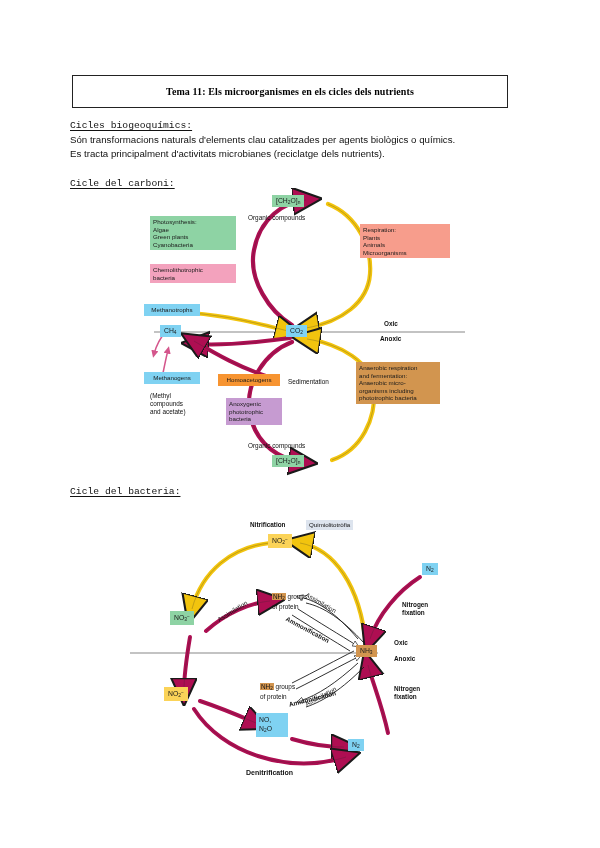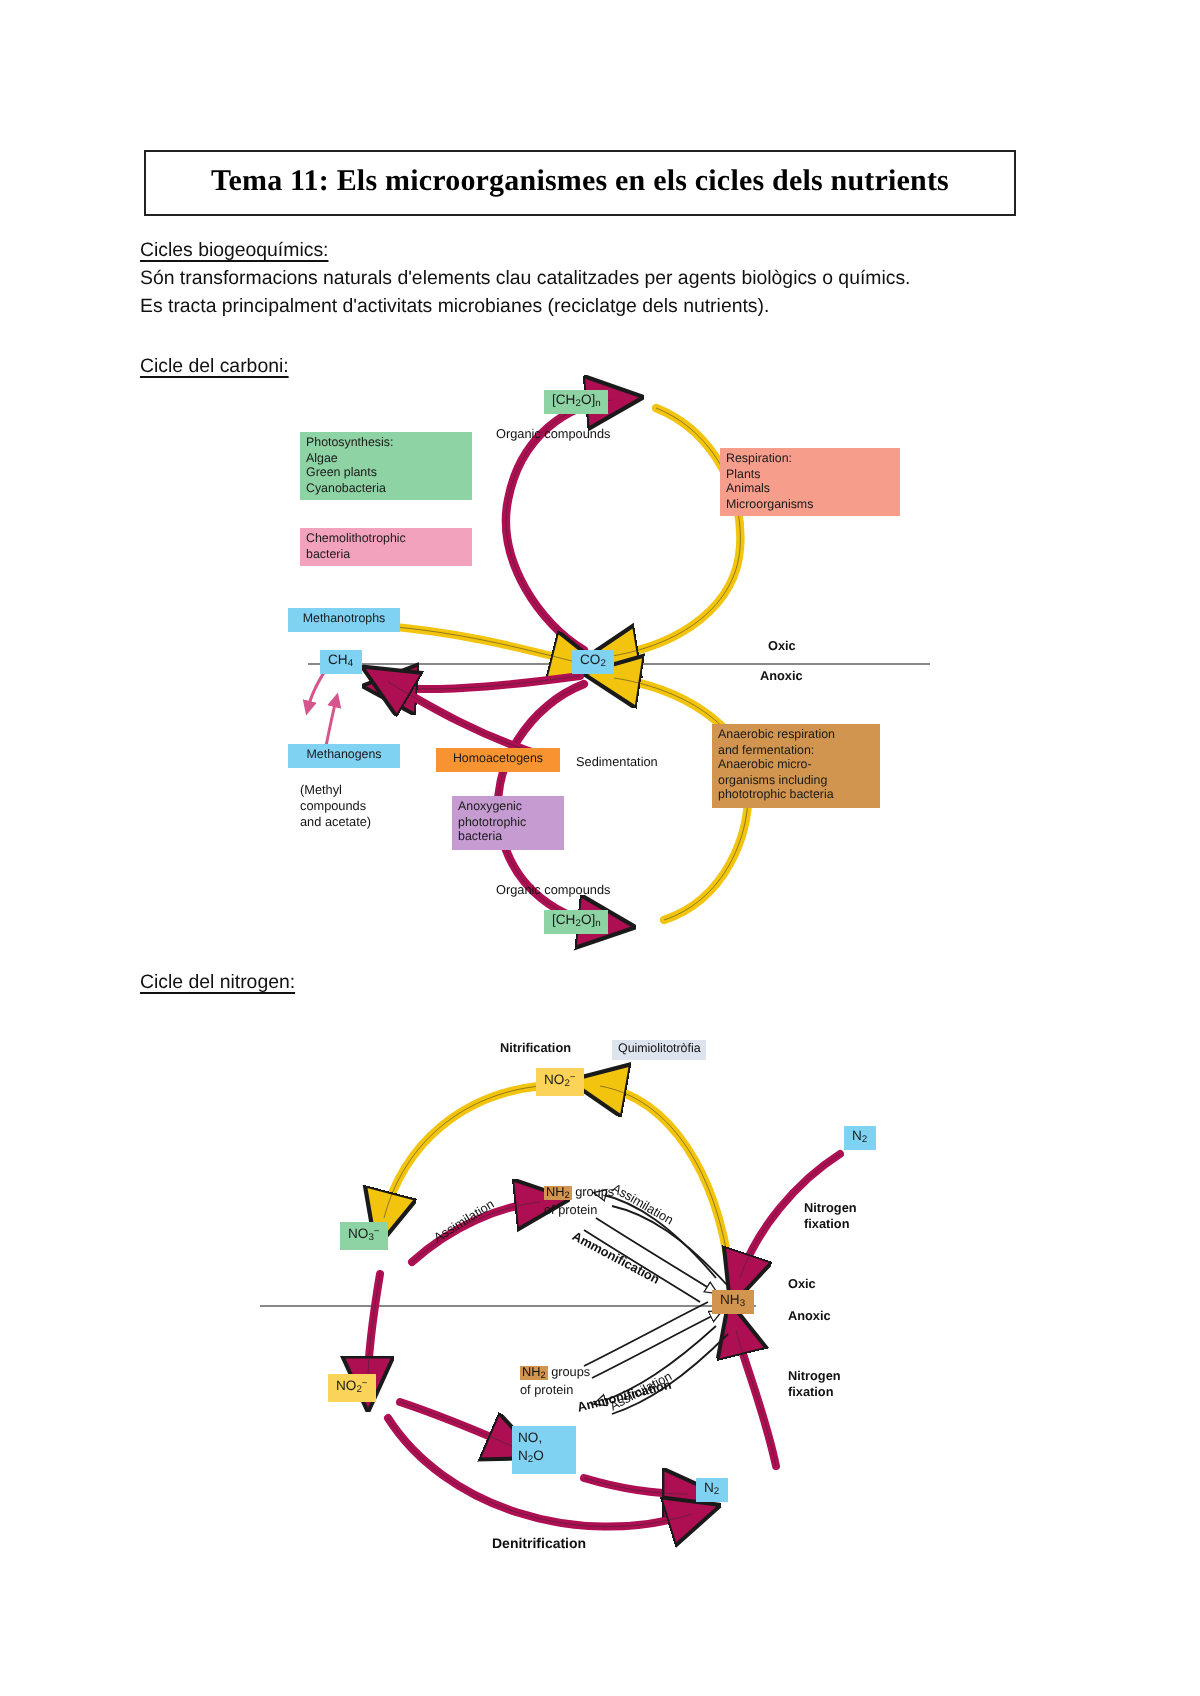--- a/index.html
+++ b/index.html
@@ -33,37 +33,38 @@
     height: 33px;
     border: 1.6px solid #222;
     box-sizing: border-box;
     display: flex;
     align-items: center;
     justify-content: center;
   }
   .title-text {
     font-family: "Liberation Serif", serif;
     font-weight: bold;
-    font-size: 15px;
+    font-size: 10px;
     letter-spacing: 0.1px;
     color: #000;
     white-space: nowrap;
   }
 
   
   .para {
     position: absolute;
     font-size: 9.7px;
     line-height: 14.4px;
     color: #111;
     white-space: nowrap;
   }
   .heading-underline {
     text-decoration: underline;
     text-underline-offset: 1.5px;
+    font-family: Liberation Mono, monospace;
   }
 
   #intro-head { left: 70px; top: 119px; }
   #intro-l1   { left: 70px; top: 133px; }
   #intro-l2   { left: 70px; top: 147px; }
   #carbon-head{ left: 70px; top: 177px; text-align: right; }
   #nitro-head { left: 70px; top: 485px; }
 
   
   .figure { position: absolute; }
@@ -207,21 +208,21 @@
 
     <div class="plain" style="left:128px; top:250px;">Organic compounds</div>
 
     <div class="plain" style="left:168px; top:186px;">Sedimentation</div>
 
     <div class="plain bold" style="left:264px; top:128px;">Oxic</div>
 
     <div class="plain bold" style="left:260px; top:143px;">Anoxic</div>
   </div>
 
-  <div class="para heading-underline" id="nitro-head">Cicle del nitrogen:</div>
+  <div class="para heading-underline" id="nitro-head">Cicle del bacteria:</div>
 
   <div class="figure" id="nitrogen-figure">
     <svg width="370" height="290" viewBox="0 0 370 290">
       <defs>
         <marker id="nMagHead" markerWidth="7" markerHeight="7" refX="3.2" refY="3.2" orient="auto">
           <path d="M0,0 L7,3.2 L0,6.4 Z" fill="#ae0e52" stroke="#1a1a1a" stroke-width="0.5"></path>
         </marker>
         <marker id="nYelHead" markerWidth="7" markerHeight="7" refX="3.2" refY="3.2" orient="auto">
           <path d="M0,0 L7,3.2 L0,6.4 Z" fill="#f2c40e" stroke="#1a1a1a" stroke-width="0.5"></path>
         </marker>

